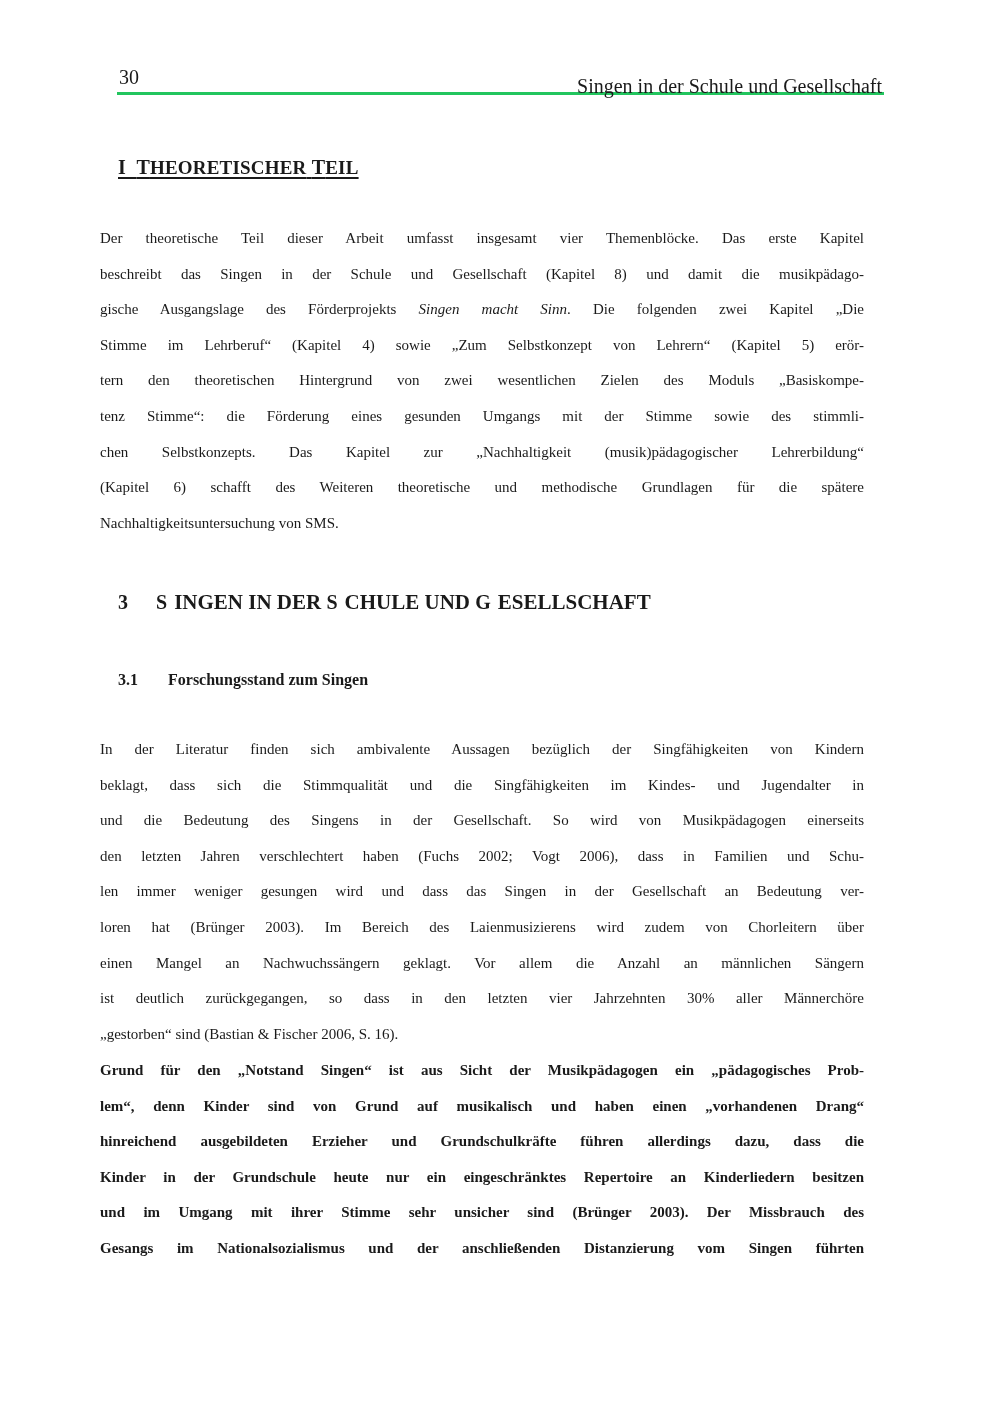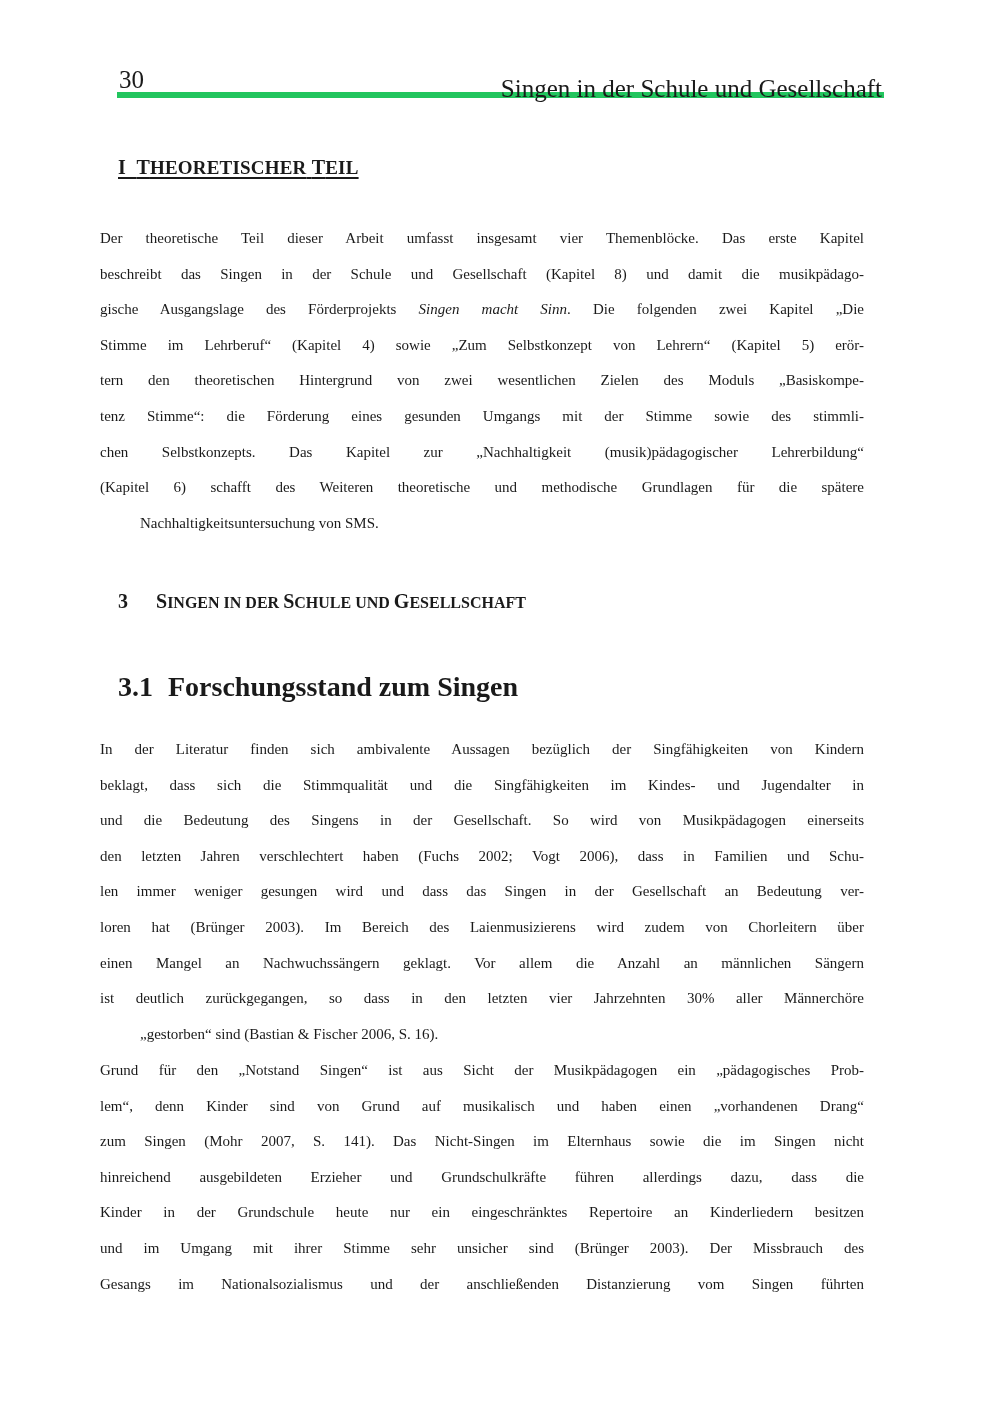--- a/index.html
+++ b/index.html
@@ -1,32 +1,32 @@
 <!DOCTYPE html>
 <html><head>
   <meta charset="utf-8">
   <style>
     html, body { margin: 0; padding: 0; background: #ffffff; }
     body { width: 1000px; height: 1415px; position: relative; overflow: hidden;
            font-family: "Liberation Serif", serif; color: #1a1a1a; }
     .page-header { position: absolute; left: 117px; top: 64px; width: 767px; height: 28px;
-                   border-bottom: 6px solid #22c55e; font-size: 25px; }
+                   border-bottom: 3px solid #22c55e; font-size: 20px; }
     .page-header .num { position: absolute; left: 2px; top: 2px; }
     .page-header .run { position: absolute; right: 2px; top: 2px; margin-top: 9px; }
     .part-title { position: absolute; left: 118px; top: 156px; font-size: 20px; font-weight: bold;
                   text-decoration: underline; text-underline-offset: 3px; text-decoration-thickness: 2px; letter-spacing: 0.2px; }
     .part-title .sc { font-size: 19px; }
     .block { position: absolute; left: 100px; width: 764px; font-size: 15px; }
     .line { height: 35.6px; line-height: 24px; text-align: justify; text-align-last: justify; white-space: nowrap; overflow: visible; }
     .line > span { display: block; text-align: justify; text-align-last: justify; white-space: normal; }
-    .line.last > span { text-align-last: left; margin-left: 40px; }
+    .line.last > span { text-align-last: left; }
     .h1 { position: absolute; left: 118px; top: 590px; font-size: 20px; font-weight: bold; }
     .h1 .secnum { display: inline-block; width: 38px; }
-    .h1 .sc { font-size: 16px; }
-    .h2 { position: absolute; left: 118px; top: 671px; font-size: 28px; font-weight: bold; }
+    .h1 .sc { font-size: 21px; margin-left: 7px; }
+    .h2 { position: absolute; left: 118px; top: 671px; font-size: 16px; font-weight: bold; }
     .h2 .secnum { display: inline-block; width: 50px; }
     em { font-style: italic; }
   </style>
 </head>
 <body>
 
 <div class="page-header">
   <span class="num">30</span>
   <span class="run">Singen in der Schule und Gesellschaft</span>
 </div>
@@ -96,29 +96,26 @@
       <span>einen Mangel an Nachwuchssängern geklagt. Vor allem die Anzahl an männlichen Sängern</span>
     </div>
   <div class="line">
       <span>ist deutlich zurückgegangen, so dass in den letzten vier Jahrzehnten 30% aller Männerchöre</span>
     </div>
   <div class="line last">
       <span>„gestorben“ sind (Bastian &amp; Fischer 2006, S. 16).</span>
     </div>
 </div>
 
-<div class="block" style="top:1058px;">
+<div class="block" style="top:1058px;font-weight:bold;">
   <div class="line">
       <span>Grund für den „Notstand Singen“ ist aus Sicht der Musikpädagogen ein „pädagogisches Prob-</span>
     </div>
   <div class="line">
       <span>lem“, denn Kinder sind von Grund auf musikalisch und haben einen „vorhandenen Drang“</span>
-    </div>
-  <div class="line">
-      <span>zum Singen (Mohr 2007, S. 141). Das Nicht-Singen im Elternhaus sowie die im Singen nicht</span>
     </div>
   <div class="line">
       <span>hinreichend ausgebildeten Erzieher und Grundschulkräfte führen allerdings dazu, dass die</span>
     </div>
   <div class="line">
       <span>Kinder in der Grundschule heute nur ein eingeschränktes Repertoire an Kinderliedern besitzen</span>
     </div>
   <div class="line">
       <span>und im Umgang mit ihrer Stimme sehr unsicher sind (Brünger 2003). Der Missbrauch des</span>
     </div>

